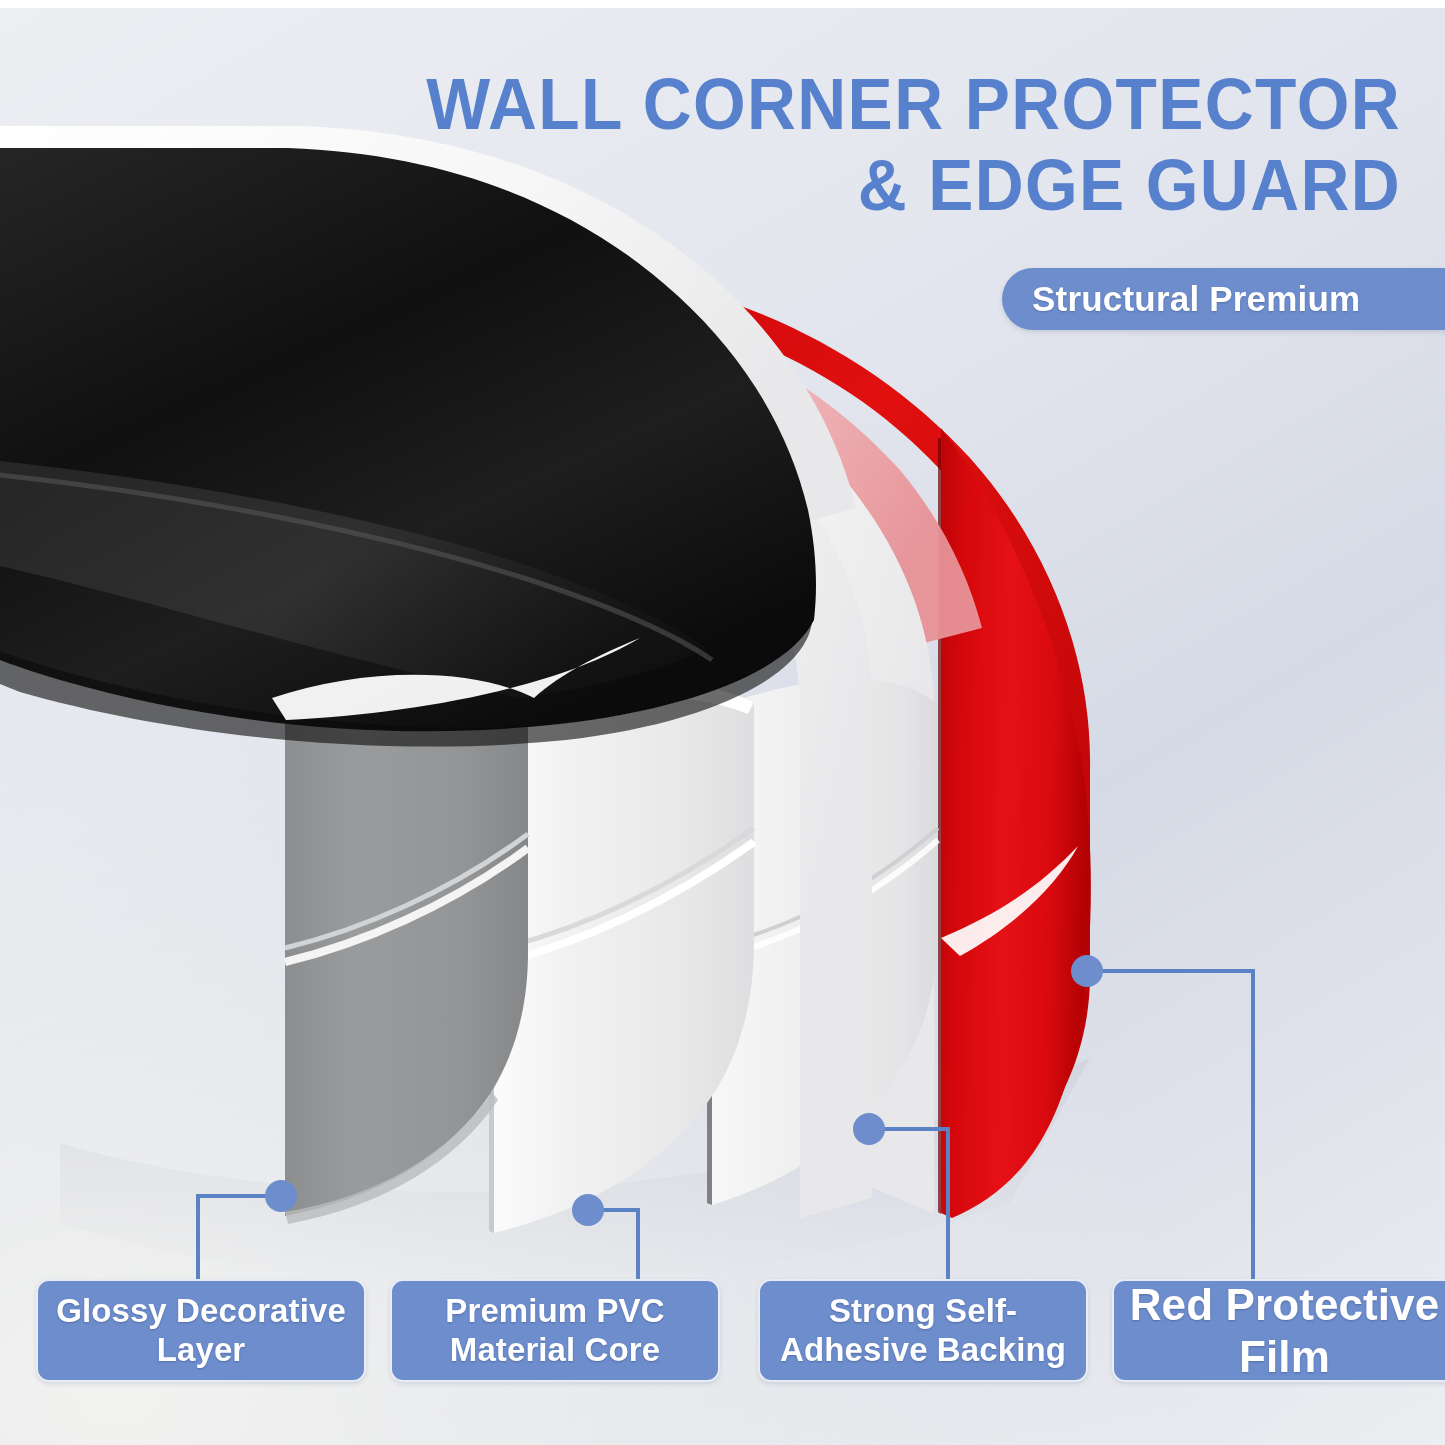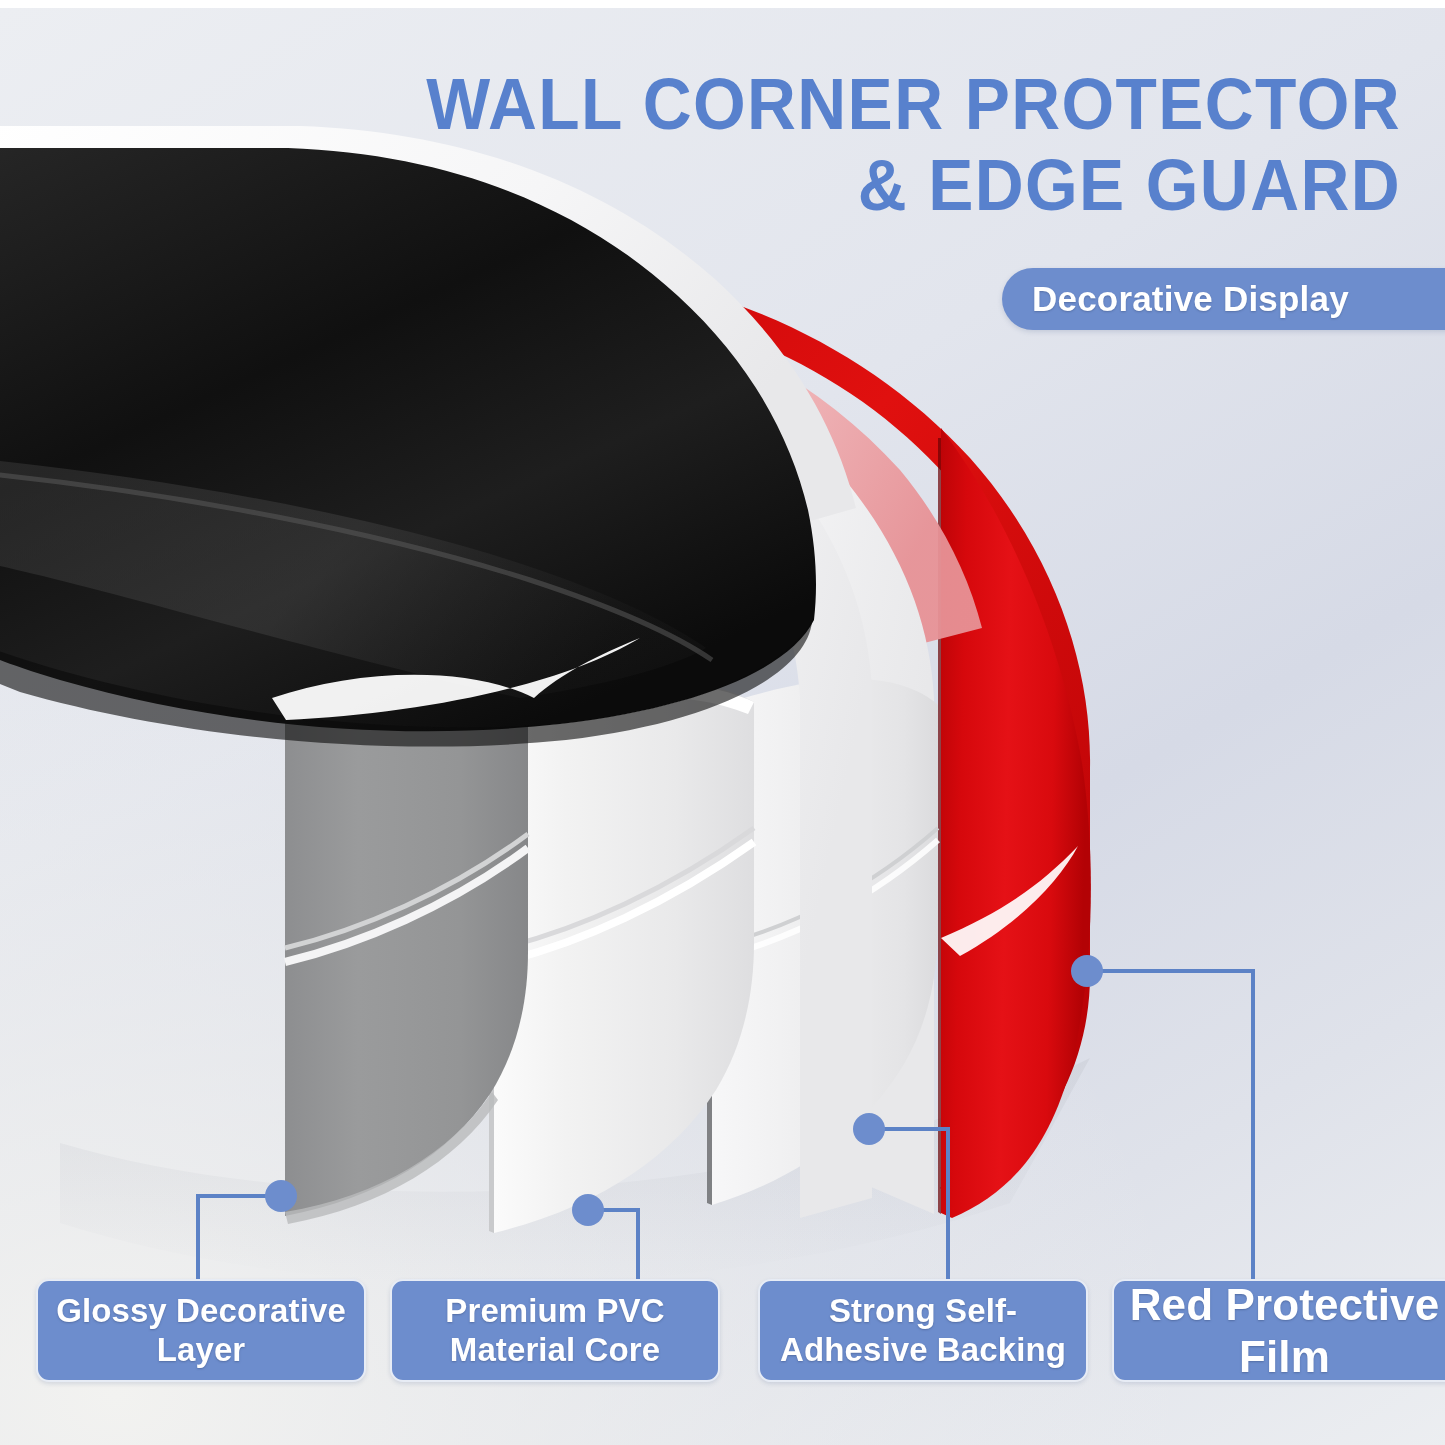--- a/index.html
+++ b/index.html
@@ -369,21 +369,21 @@
              C 560 666, 600 646, 640 630
              C 560 678, 420 706, 286 712 Z" fill="#fdfdfd" opacity="0.95"></path>
   </svg>
 
   <div class="title-block">
     <span class="title-line">WALL CORNER PROTECTOR</span>
     <span class="title-line">&amp; EDGE GUARD</span>
   </div>
 
   <div class="sd-badge">
-    <div class="sd-badge-label">Decorative Display</div>
+    <div class="sd-badge-label">Structural Premium</div>
   </div>
 
   <svg class="callouts" viewBox="0 0 1445 1445">
 
     <g>
       <path d="M 281 1188 L 198 1188 L 198 1271" stroke="#5c82c6" stroke-width="4" fill="none"></path>
       <circle cx="281" cy="1188" r="16" fill="#6d8dcd"></circle>
     </g>
 
     <g>

